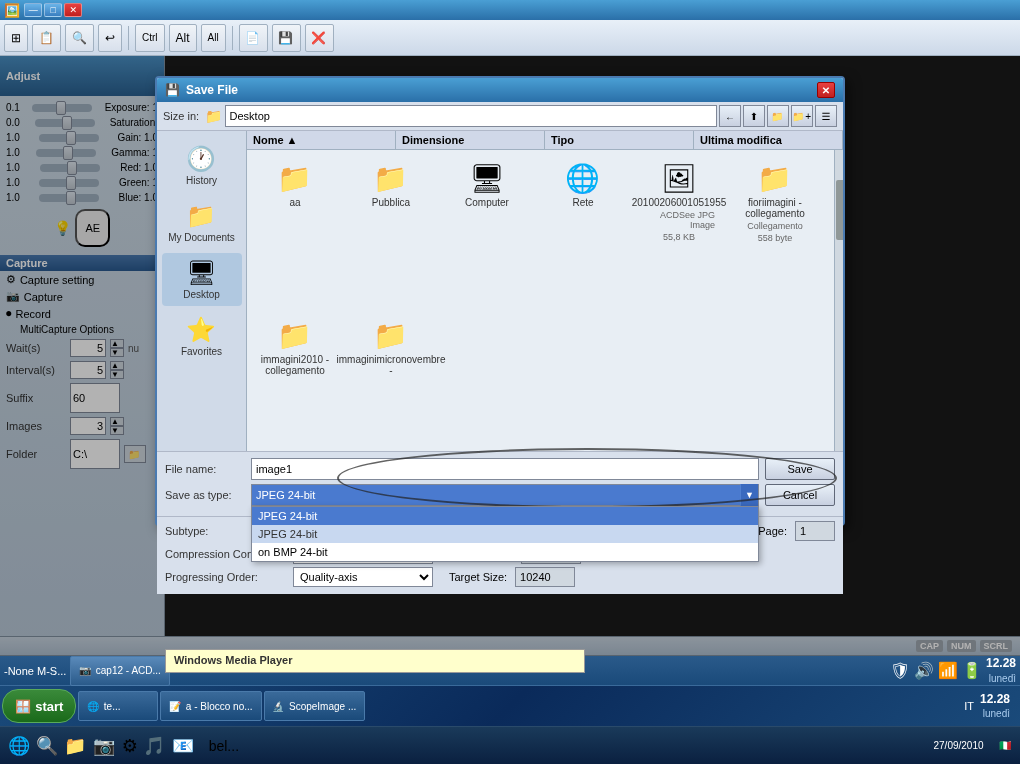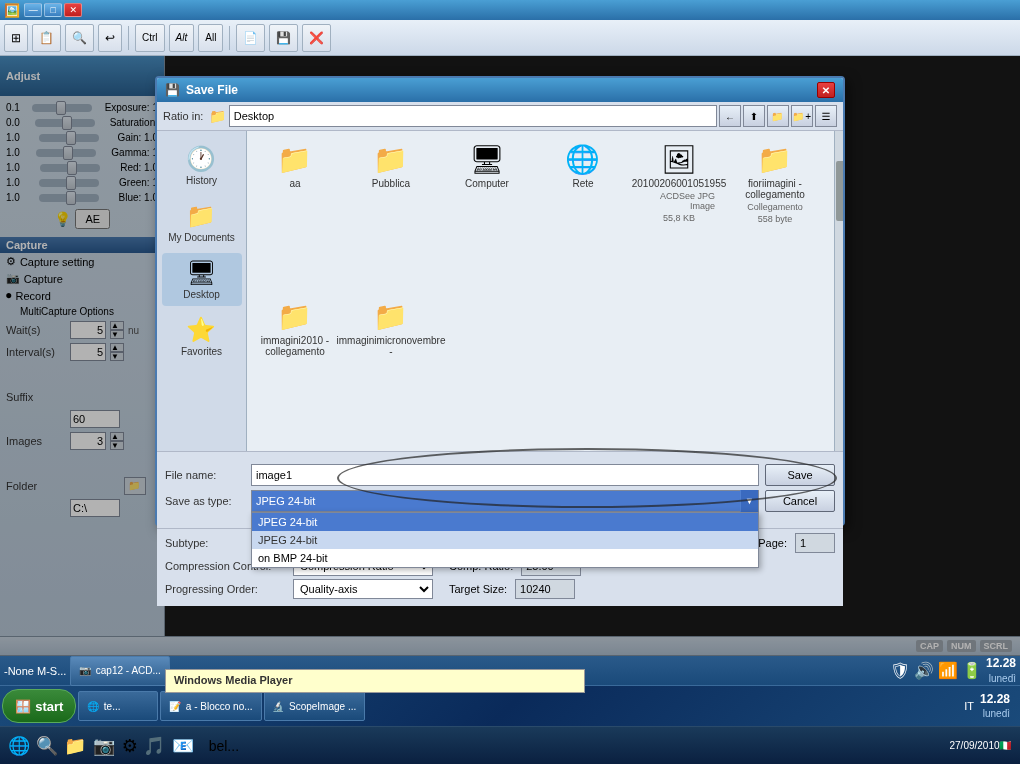--- a/index.html
+++ b/index.html
@@ -81,21 +81,21 @@
     }
 
     
     .form-row { display: flex; align-items: center; padding: 2px 6px; gap: 4px; font-size: 11px; }
     .form-label { min-width: 60px; color: #333; }
     .spin-input {
       width: 40px; height: 18px; border: 1px solid #808898;
       background: white; text-align: right; padding: 0 2px; font-size: 11px;
     }
     .spin-btn { width: 14px; height: 9px; border: 1px solid #808898; background: #d0d8e0; font-size: 8px; line-height: 1; cursor: pointer; }
-    .text-input { height: 18px; border: 1px solid #808898; background: white; padding: 0 2px; font-size: 11px; margin-top: 45px; }
+    .text-input { height: 30px; border: 1px solid #808898; background: white; padding: 0 2px; font-size: 11px; }
     .select-input {
       height: 18px; border: 1px solid #808898; background: white;
       padding: 0 2px; font-size: 11px; appearance: none;
     }
     .folder-btn { height: 18px; width: 22px; border: 1px solid #808898; background: #d0d8e0; cursor: pointer; display: flex; align-items: center; justify-content: center; font-size: 10px; }
 
     
     .dialog-overlay {
       position: absolute; top: 0; left: 0; width: 1020px; height: 620px;
       background: rgba(0,0,0,0.3); z-index: 50;
@@ -154,21 +154,21 @@
     .file-header-cell { padding: 3px 6px; border-right: 1px solid #a0b0c0; flex: 1; cursor: pointer; }
     .file-list-body { display: flex; flex-wrap: wrap; padding: 8px; gap: 16px; overflow-y: auto; height: 290px; }
     .file-item { display: flex; flex-direction: column; align-items: center; gap: 2px; width: 80px; cursor: pointer; padding: 4px; border-radius: 2px; }
     .file-icon { font-size: 28px; }
     .file-name { font-size: 10px; text-align: center; color: #333; }
     .file-meta { font-size: 9px; color: #666; text-align: right; }
     .scrollbar { width: 12px; background: #d0d8e0; border-left: 1px solid #a0b0c0; position: relative; }
     .scrollbar-thumb { width: 10px; background: #909898; position: absolute; top: 30px; height: 60px; left: 1px; border-radius: 2px; }
 
     
-    .dialog-footer { padding: 12px 8px; background: #d8e0ec; border-top: 1px solid #b0b8c8; }
+    .dialog-footer { padding: 6px 8px; background: #d8e0ec; border-top: 1px solid #b0b8c8; }
     .dialog-footer-row { display: flex; align-items: center; gap: 6px; margin-bottom: 4px; }
     .footer-label { font-size: 11px; color: #333; min-width: 80px; }
     .footer-input { flex: 1; height: 22px; border: 1px solid #808898; background: white; padding: 0 4px; font-size: 11px; }
     .footer-btn {
       width: 70px; height: 22px; border: 1px solid #606878;
       background: linear-gradient(to bottom, #e8f0f8, #c8d0e0);
       font-size: 11px; cursor: pointer; border-radius: 2px;
     }
 
     
@@ -221,21 +221,21 @@
       position: absolute; bottom: 0; left: 0; width: 1020px; height: 108px;
       background: linear-gradient(to bottom, #1a3a5a, #0a2040);
       z-index: 200;
     }
     .taskbar-top {
       height: 30px; background: linear-gradient(to bottom, #2a5a8a, #1a4a7a);
       display: flex; align-items: center; padding: 0 4px; gap: 4px;
       border-bottom: 1px solid #3a6a9a;
     }
     .taskbar-tooltip {
-      position: absolute; bottom: 71px; left: 165px; width: 420px;
+      position: absolute; bottom: 91px; left: 165px; width: 420px;
       background: #ffffcc; border: 1px solid #999; padding: 4px 8px;
       font-size: 11px; color: #333; z-index: 201;
     }
     .taskbar-main {
       height: 40px; background: linear-gradient(135deg, #1a4a7a, #0a2a5a, #1a4a7a);
       display: flex; align-items: center; padding: 0 2px; gap: 2px;
     }
     .start-btn {
       height: 34px; background: linear-gradient(to bottom, #3a8a3a, #1a6a1a);
       border-radius: 16px; padding: 0 12px; color: white; font-weight: bold; font-size: 13px;
@@ -268,21 +268,21 @@
   </div>
 </div>
 
 <div class="toolbar">
   <div class="toolbar-btn">⊞</div>
   <div class="toolbar-btn">📋</div>
   <div class="toolbar-btn">🔍</div>
   <div class="toolbar-btn">↩</div>
   <div class="toolbar-sep"></div>
   <div class="toolbar-btn" style="font-size:10px;">Ctrl</div>
-  <div class="toolbar-btn" style="font-size:10px;font-style:italic;">Alt</div>
+  <div class="toolbar-btn" style="font-size:12px;">Alt</div>
   <div class="toolbar-btn" style="font-size:10px;">All</div>
   <div class="toolbar-sep"></div>
   <div class="toolbar-btn">📄</div>
   <div class="toolbar-btn">💾</div>
   <div class="toolbar-btn" style="color:red;">❌</div>
 </div>
 
 <div class="main-area">
 
   <div class="left-panel">
@@ -343,21 +343,21 @@
         <span style="font-size:10px;">1.0</span>
         <div class="slider">
           <div class="slider-thumb" style="left:45%;"></div>
         </div>
         <span style="font-size:10px;">Blue: 1.0</span>
       </div>
 
       <div style="display:flex; justify-content:center; margin-top:4px;">
         <div style="display:flex; align-items:center; gap:4px;">
           <span style="font-size:14px;">💡</span>
-          <button style="padding:2px 8px; font-size:11px; cursor:pointer;">AE</button>
+          <button style="padding:11px 8px; font-size:11px; cursor:pointer;border-radius:10px;">AE</button>
         </div>
       </div>
     </div>
 
     <div class="section-header">
       <span>Capture</span>
     </div>
     <div class="capture-item">
       <span>⚙</span>
       <span>Capture setting</span>
@@ -417,21 +417,21 @@
   <div class="dialog">
     <div class="dialog-title">
       <div style="display:flex; align-items:center; gap:6px;">
         <span>💾</span>
         <span>Save File</span>
       </div>
       <div class="dialog-close">✕</div>
     </div>
 
     <div class="dialog-toolbar">
-      <span class="dialog-toolbar-label">Ratio in:</span>
+      <span class="dialog-toolbar-label">Size in:</span>
       <div style="display:flex; align-items:center; gap:2px; flex:1;">
         <span style="font-size:14px;">📁</span>
         <div class="dialog-location">
           <span>Desktop</span>
         </div>
         <div style="display:flex; gap:2px;">
           <div class="dialog-nav-btn">←</div>
           <div class="dialog-nav-btn">⬆</div>
           <div class="dialog-nav-btn">📁</div>
           <div class="dialog-nav-btn">📁+</div>
@@ -456,20 +456,28 @@
           <span class="sidebar-nav-label">Desktop</span>
         </div>
         <div class="sidebar-nav-item">
           <span class="sidebar-nav-icon">⭐</span>
           <span class="sidebar-nav-label">Favorites</span>
         </div>
       </div>
 
       <div style="flex:1; display:flex; flex-direction:column; overflow:hidden;">
 
+        <div class="file-list-header">
+          <div class="file-header-cell">
+            <span>Nome</span> ▲
+          </div>
+          <div class="file-header-cell">Dimensione</div>
+          <div class="file-header-cell">Tipo</div>
+          <div class="file-header-cell">Ultima modifica</div>
+        </div>
 
         <div style="display:flex; flex:1; overflow:hidden;">
           <div class="file-list-body">
 
             <div class="file-item">
               <span class="file-icon">📁</span>
               <span class="file-name">aa</span>
             </div>
 
             <div class="file-item">
@@ -642,19 +650,19 @@
     <span class="taskbar-icon">🌐</span>
     <span class="taskbar-icon">🔍</span>
     <span class="taskbar-icon">📁</span>
     <span class="taskbar-icon">📷</span>
     <span class="taskbar-icon">⚙</span>
     <span class="taskbar-icon">🎵</span>
     <span class="taskbar-icon">📧</span>
     <div style="margin-left:8px; display:flex; gap:4px; align-items:center;">
       <span class="taskbar-icon" style="font-size:14px;">bel...</span>
     </div>
-    <div style="margin-left:auto; display:flex; gap:0;">
+    <div style="margin-left:auto; display:flex; gap:16px;">
       <span style="color:white; font-size:10px;">27/09/2010</span>
       <span style="color:#aaccee; font-size:10px;">🇮🇹</span>
     </div>
   </div>
 
 </div>
 
 </body></html>

